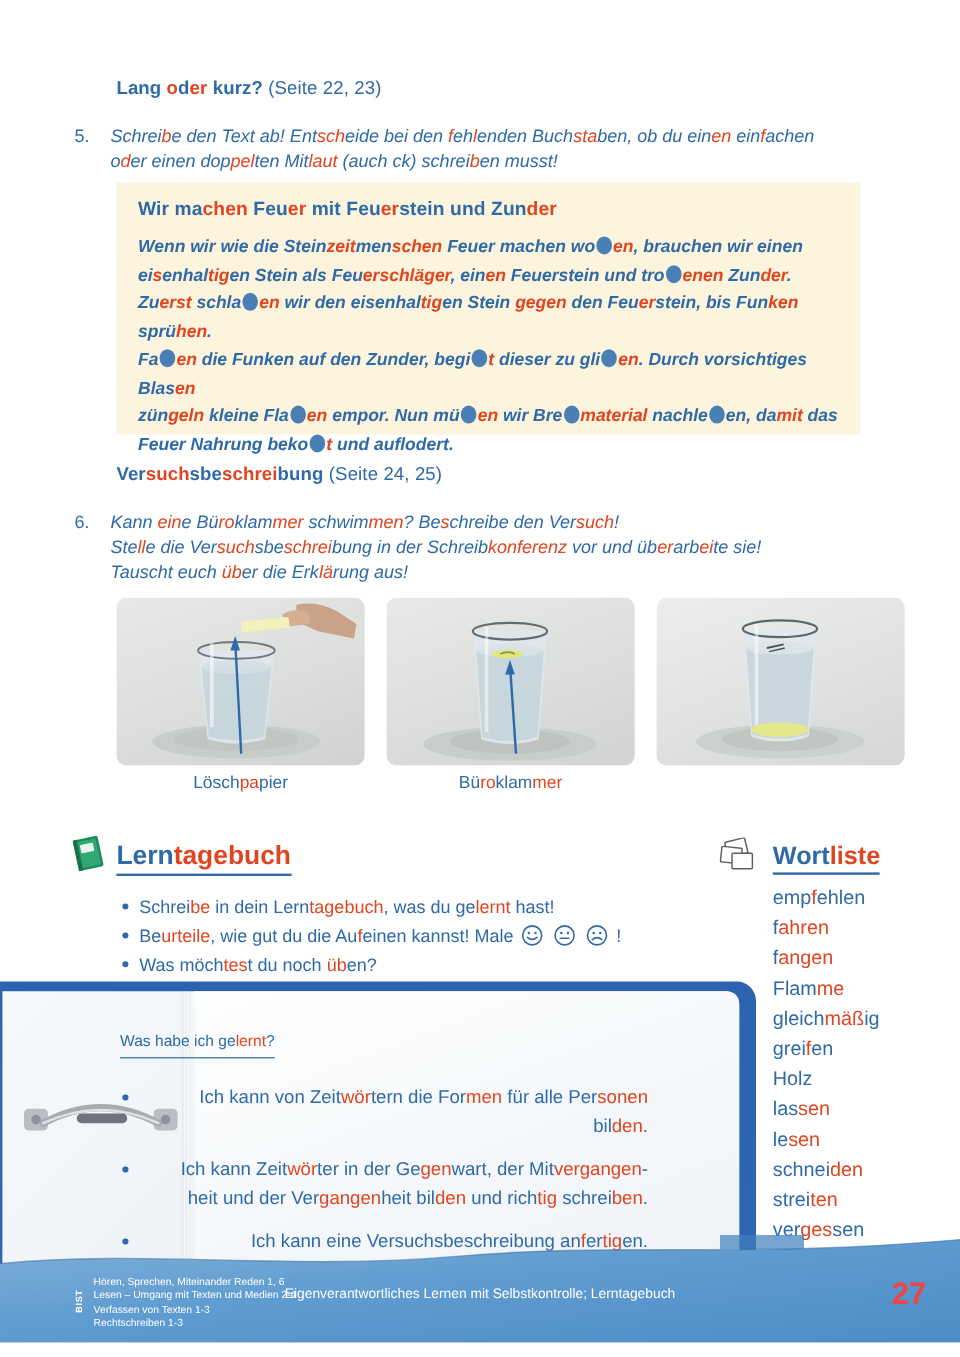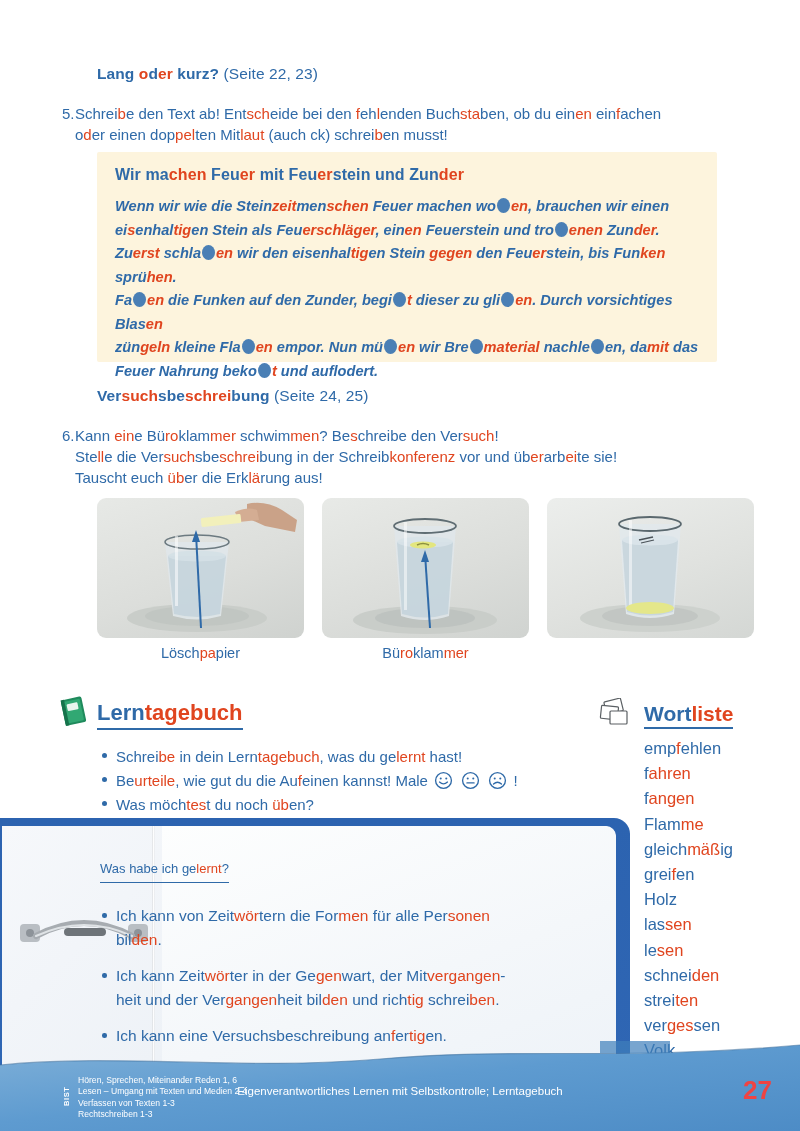--- a/index.html
+++ b/index.html
@@ -17,21 +17,21 @@
 
   
   .sec-head{
     position:absolute;font-weight:bold;font-size:15.5px;letter-spacing:0.1px;
   }
   .sec-head .page-ref{font-weight:normal;color:#2f6aa8;}
 
   
   .task{position:absolute;font-size:15px;line-height:21px;}
   .task .num{position:absolute;left:0;top:0;color:#2f6aa8;font-size:15px;}
-  .task .body{margin-left:13px;}
+  .task .body{margin-left:30px;font-style:italic;}
 
   
   .cream-box{
     position:absolute;background:#fdf4dd;border-radius:2px;
     padding:14px 18px 16px 18px;box-sizing:border-box;
   }
   .cream-box .box-title{
     font-weight:bold;font-size:16px;margin:0 0 11px 0;letter-spacing:0.1px;
   }
   .cream-box .box-text{
@@ -106,21 +106,21 @@
     content:"";position:absolute;left:2px;top:9px;width:4.5px;height:4.5px;
     border-radius:50%;background:#2f6aa8;
   }
   .folder-foot{
     font-size:16px;border-bottom:1.6px solid #2f6aa8;display:inline-block;
     padding-bottom:1px;margin-top:4px;
   }
 
   
   .footer{
-    position:absolute;left:0;right:0;bottom:0;height:90px;overflow:hidden;
+    position:absolute;left:0;right:0;bottom:12px;height:90px;overflow:hidden;
   }
   .footer-band{position:absolute;inset:0;}
   .bist{
     position:absolute;left:60px;bottom:22px;width:12px;height:26px;
     color:#ffffff;font-size:7.5px;font-weight:bold;letter-spacing:0.6px;
     writing-mode:vertical-rl;transform:rotate(180deg);
     display:flex;align-items:center;justify-content:center;
   }
   .footer-left{
     position:absolute;left:78px;bottom:10px;color:#ffffff;
@@ -319,21 +319,21 @@
           <circle cx="118" cy="17" r="4" fill="#8d9399"></circle>
           <path d="M16 20 Q64 -6 112 20" stroke="#a7acb1" stroke-width="6" fill="none" stroke-linecap="round"></path>
           <path d="M16 20 Q64 -2 112 20" stroke="#dfe3e6" stroke-width="2" fill="none" stroke-linecap="round"></path>
           <rect x="44" y="12" width="42" height="8" rx="4" fill="#6e7479"></rect>
         </svg>
       </div>
     </div>
 
     <div class="folder-text" style="left:110px;top:38px;width:440px;">
       <div class="folder-head b"><span class="b">Was habe ich ge</span><span class="r">lernt</span><span class="b">?</span></div>
-      <ul class="folder-list" style="margin:0;padding:0;">
+      <ul class="folder-list" style="margin:0;padding:0;text-align:right;">
         <li>
           <div><span class="b">Ich kann von Zeit</span><span class="r">wör</span><span class="b">tern die For</span><span class="r">men</span><span class="b"> für alle Per</span><span class="r">sonen</span></div>
           <div><span class="b">bil</span><span class="r">den</span><span class="b">.</span></div>
         </li>
         <li>
           <div><span class="b">Ich kann Zeit</span><span class="r">wör</span><span class="b">ter in der Ge</span><span class="r">gen</span><span class="b">wart, der Mit</span><span class="r">vergangen</span><span class="b">-</span></div>
           <div><span class="b">heit und der Ver</span><span class="r">gangen</span><span class="b">heit bil</span><span class="r">den</span><span class="b"> und rich</span><span class="r">tig</span><span class="b"> schrei</span><span class="r">ben</span><span class="b">.</span></div>
         </li>
         <li>
           <div><span class="b">Ich kann eine Versuchsbeschreibung an</span><span class="r">f</span><span class="b">er</span><span class="r">tig</span><span class="b">en.</span></div>

